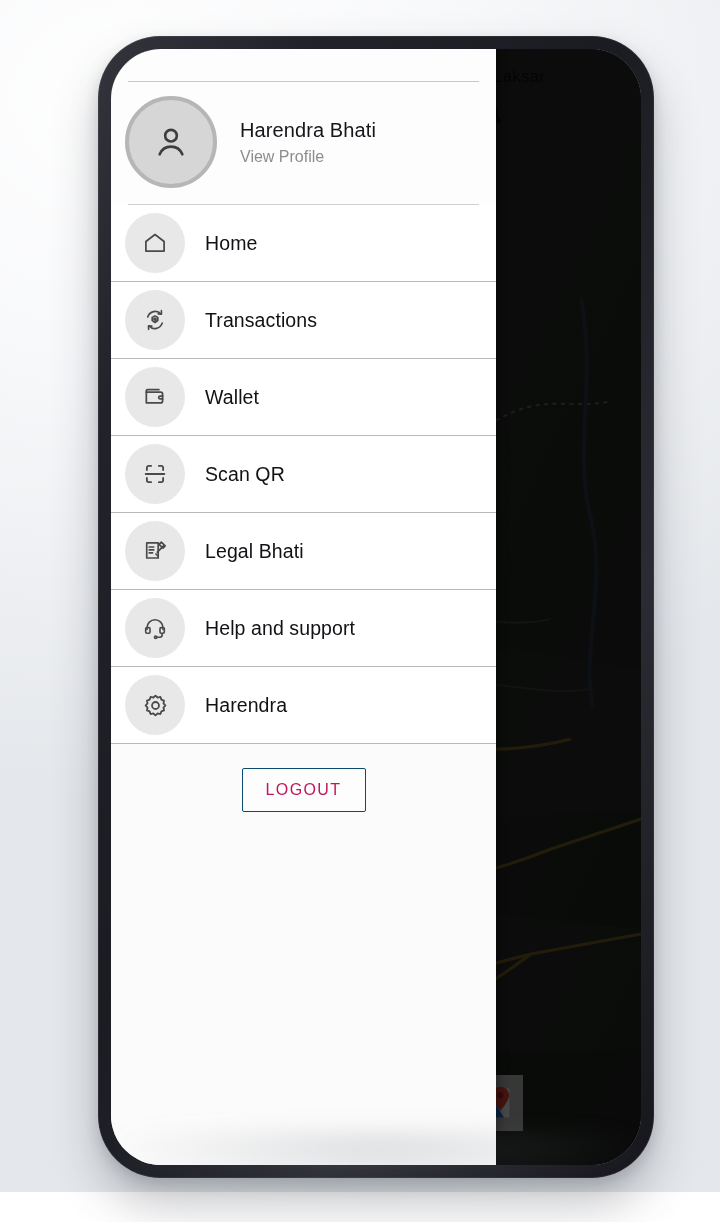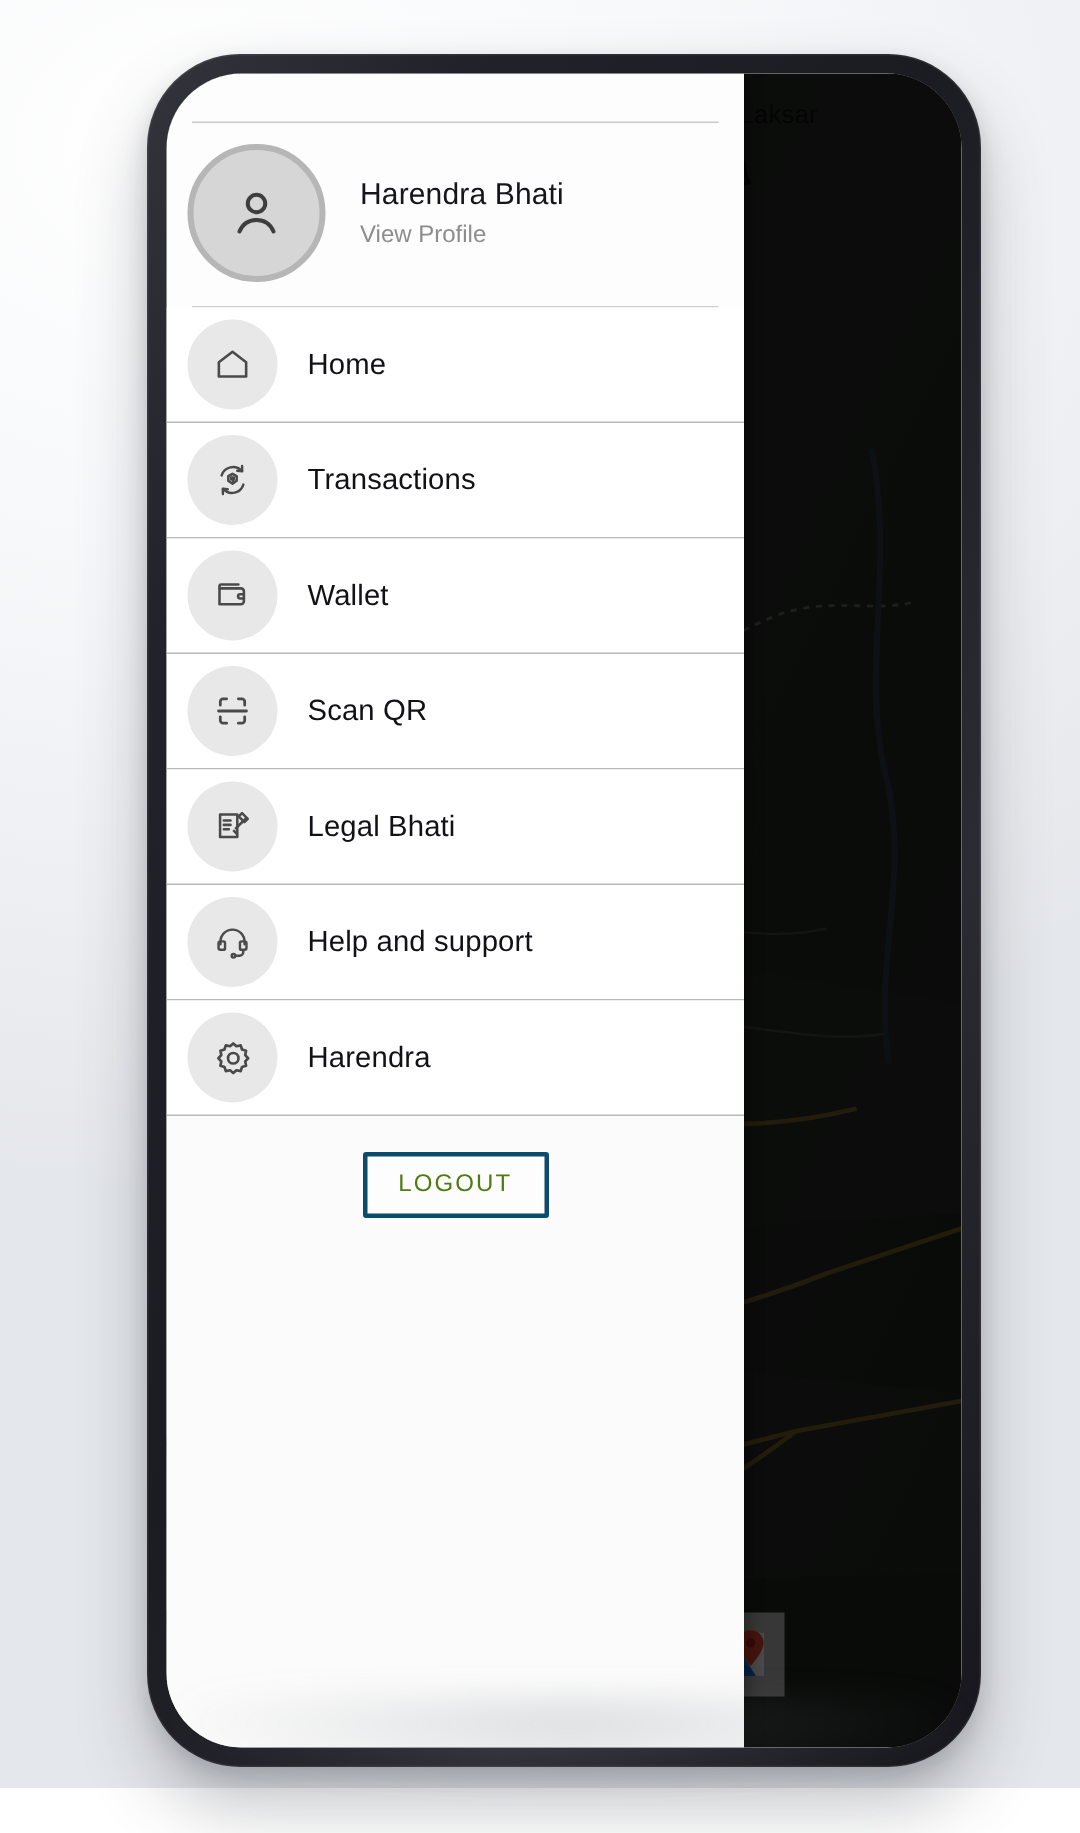--- a/index.html
+++ b/index.html
@@ -196,24 +196,24 @@
   #logout-area {
     padding-top: 24px;
     display: flex;
     justify-content: center;
     background: #fbfbfb;
     flex: 1;
   }
   #logout-button {
     width: 124px;
     height: 44px;
-    border: 3px solid #0c4a6e;
+    border: 1px solid #0c4a6e;
     background: #fdfdfd;
     border-radius: 2px;
-    color: #4d7c0f;
+    color: #be185d;
     font-size: 16px;
     letter-spacing: 1.4px;
     font-family: "Liberation Sans", sans-serif;
     display: flex; align-items: center; justify-content: center;
   }
 </style>
 </head>
 <body>
 
 <div id="backdrop">

